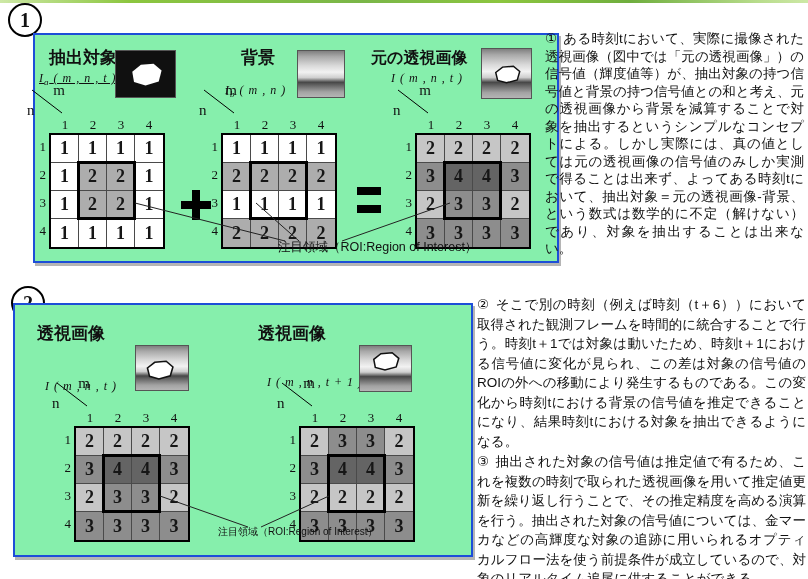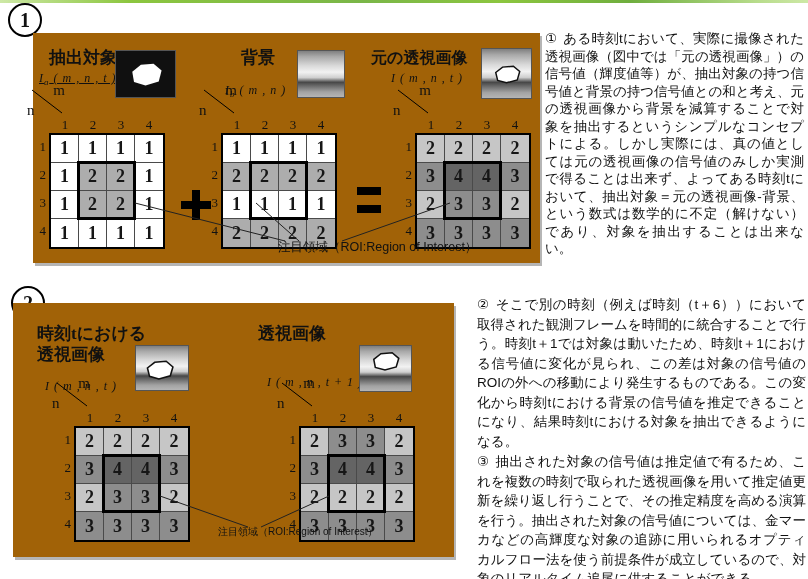--- a/index.html
+++ b/index.html
@@ -8,21 +8,21 @@
   
   .top-bar{position:absolute;left:0;top:0;width:808px;height:3px;
     background:linear-gradient(90deg,#cde8a6 0%,#8cc63f 16%,#7ab648 45%,#8cc63f 62%,#6fae3e 78%,#b9dd8d 94%,#cde8a6 100%);}
   
   .badge{position:absolute;width:30px;height:30px;border:2.5px solid #000;border-radius:50%;
     display:flex;align-items:center;justify-content:center;
     font-family:"Liberation Serif","DejaVu Serif",serif;font-size:20px;font-weight:bold;background:#fff;}
   .badge1{left:8px;top:3px;}
   .badge2{left:11px;top:286px;}
   
-  .fig-box{position:absolute;background:#a16207;border:2px solid #a16207;box-shadow:2px 3px 0 #b5b5b5;}
+  .fig-box{position:absolute;background:#86efac;border:2px solid #1d4ed8;box-shadow:2px 3px 0 #b5b5b5;padding-left:19px;}
   .box1{left:33px;top:33px;width:503px;height:226px;}
   .box2{left:13px;top:303px;width:437px;height:250px;}
   .panel-title{position:absolute;font-family:"Liberation Serif","DejaVu Serif",serif;
     font-weight:bold;font-size:16px;line-height:22px;white-space:nowrap;}
   .formula{position:absolute;font-family:"Liberation Serif","DejaVu Serif",serif;
     font-style:italic;font-size:12px;white-space:nowrap;letter-spacing:1px;}
   .formula sub{font-size:9px;}
   
   .thumb{position:absolute;border:1px solid #555;}
   .thumb svg{display:block;width:100%;height:100%;}
@@ -249,21 +249,20 @@
     <div class="roi-label roi-label-1">注目領域（ROI:Region of Interest）</div>
   </div>
 
   <div class="badge badge2">
     <span>2</span>
   </div>
 
   <div class="fig-box box2">
 
     <div class="panel-title two-line" style="left:22px;top:18px;font-size:17px;">
-      <div>時刻tにおける</div>
       <div>透視画像</div>
     </div>
     <div class="formula" style="left:30px;top:74px;">
       <span>I</span><sub></sub>
       <span>( m , n , t )</span>
     </div>
     <div class="thumb thumb-grad" style="left:120px;top:40px;width:52px;height:44px;">
       <svg viewBox="0 0 100 80">
         <polygon points="26,56 22,40 36,29 58,27 71,38 66,55 44,61" fill="#ffffff" stroke="#111" stroke-width="3"></polygon>
       </svg>

